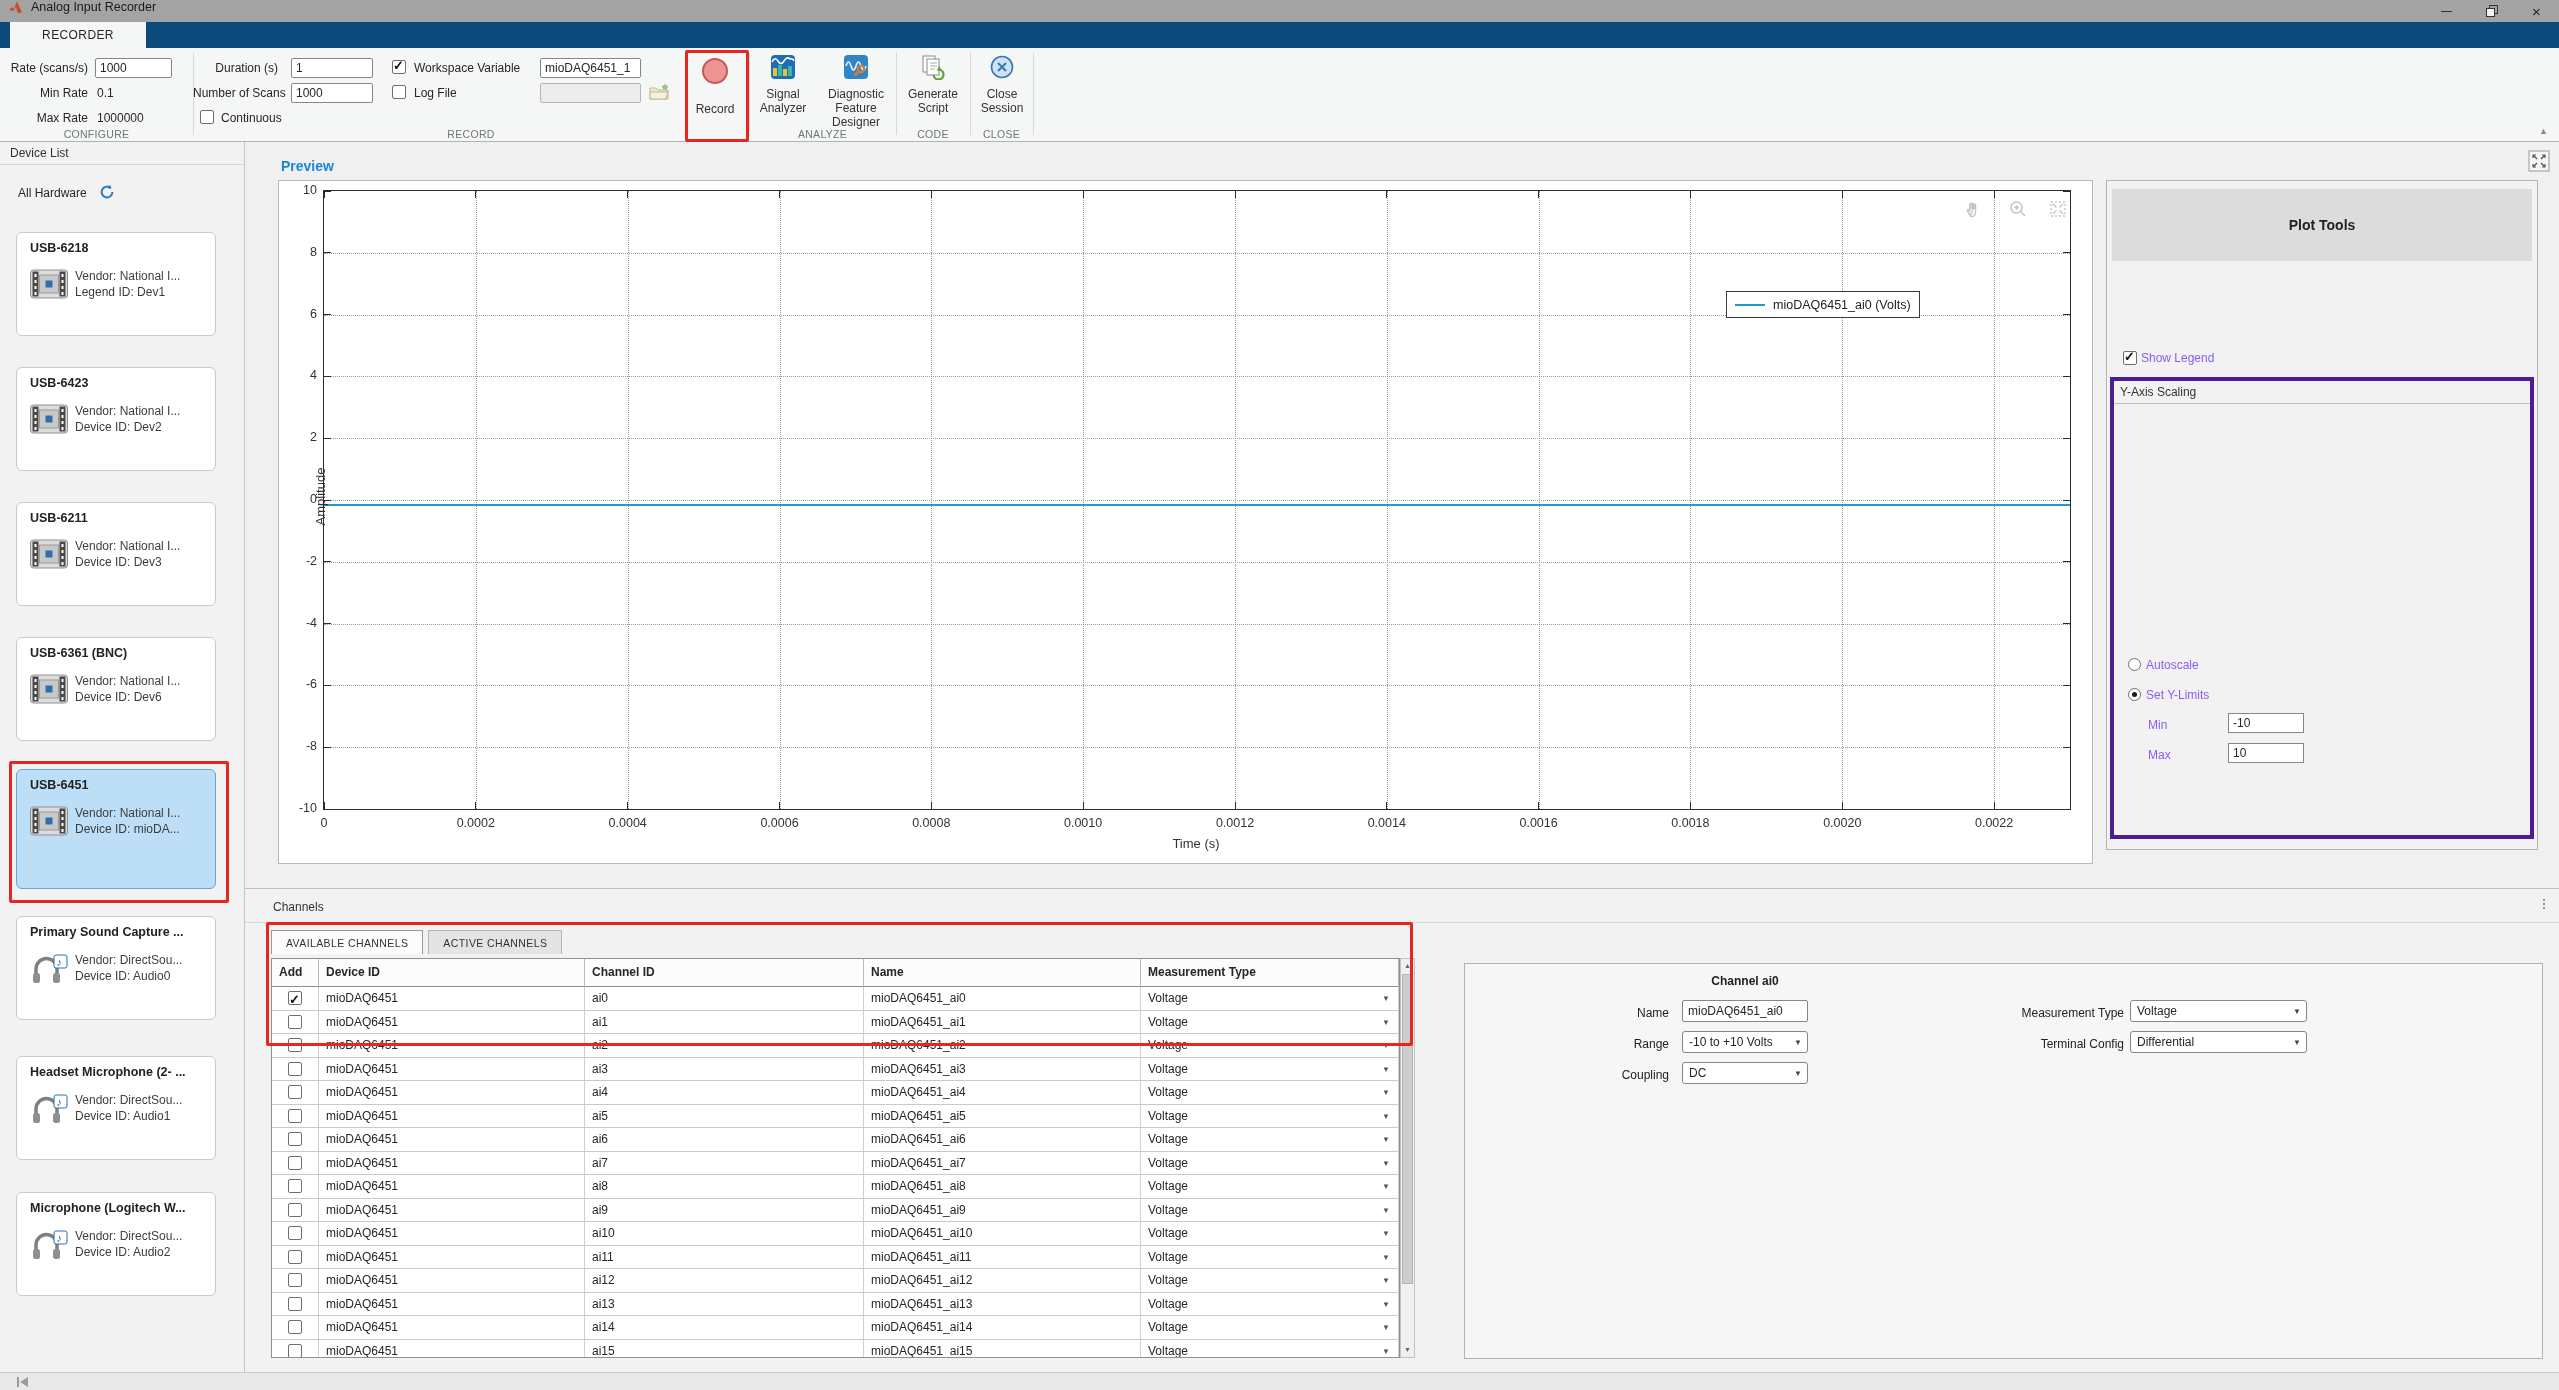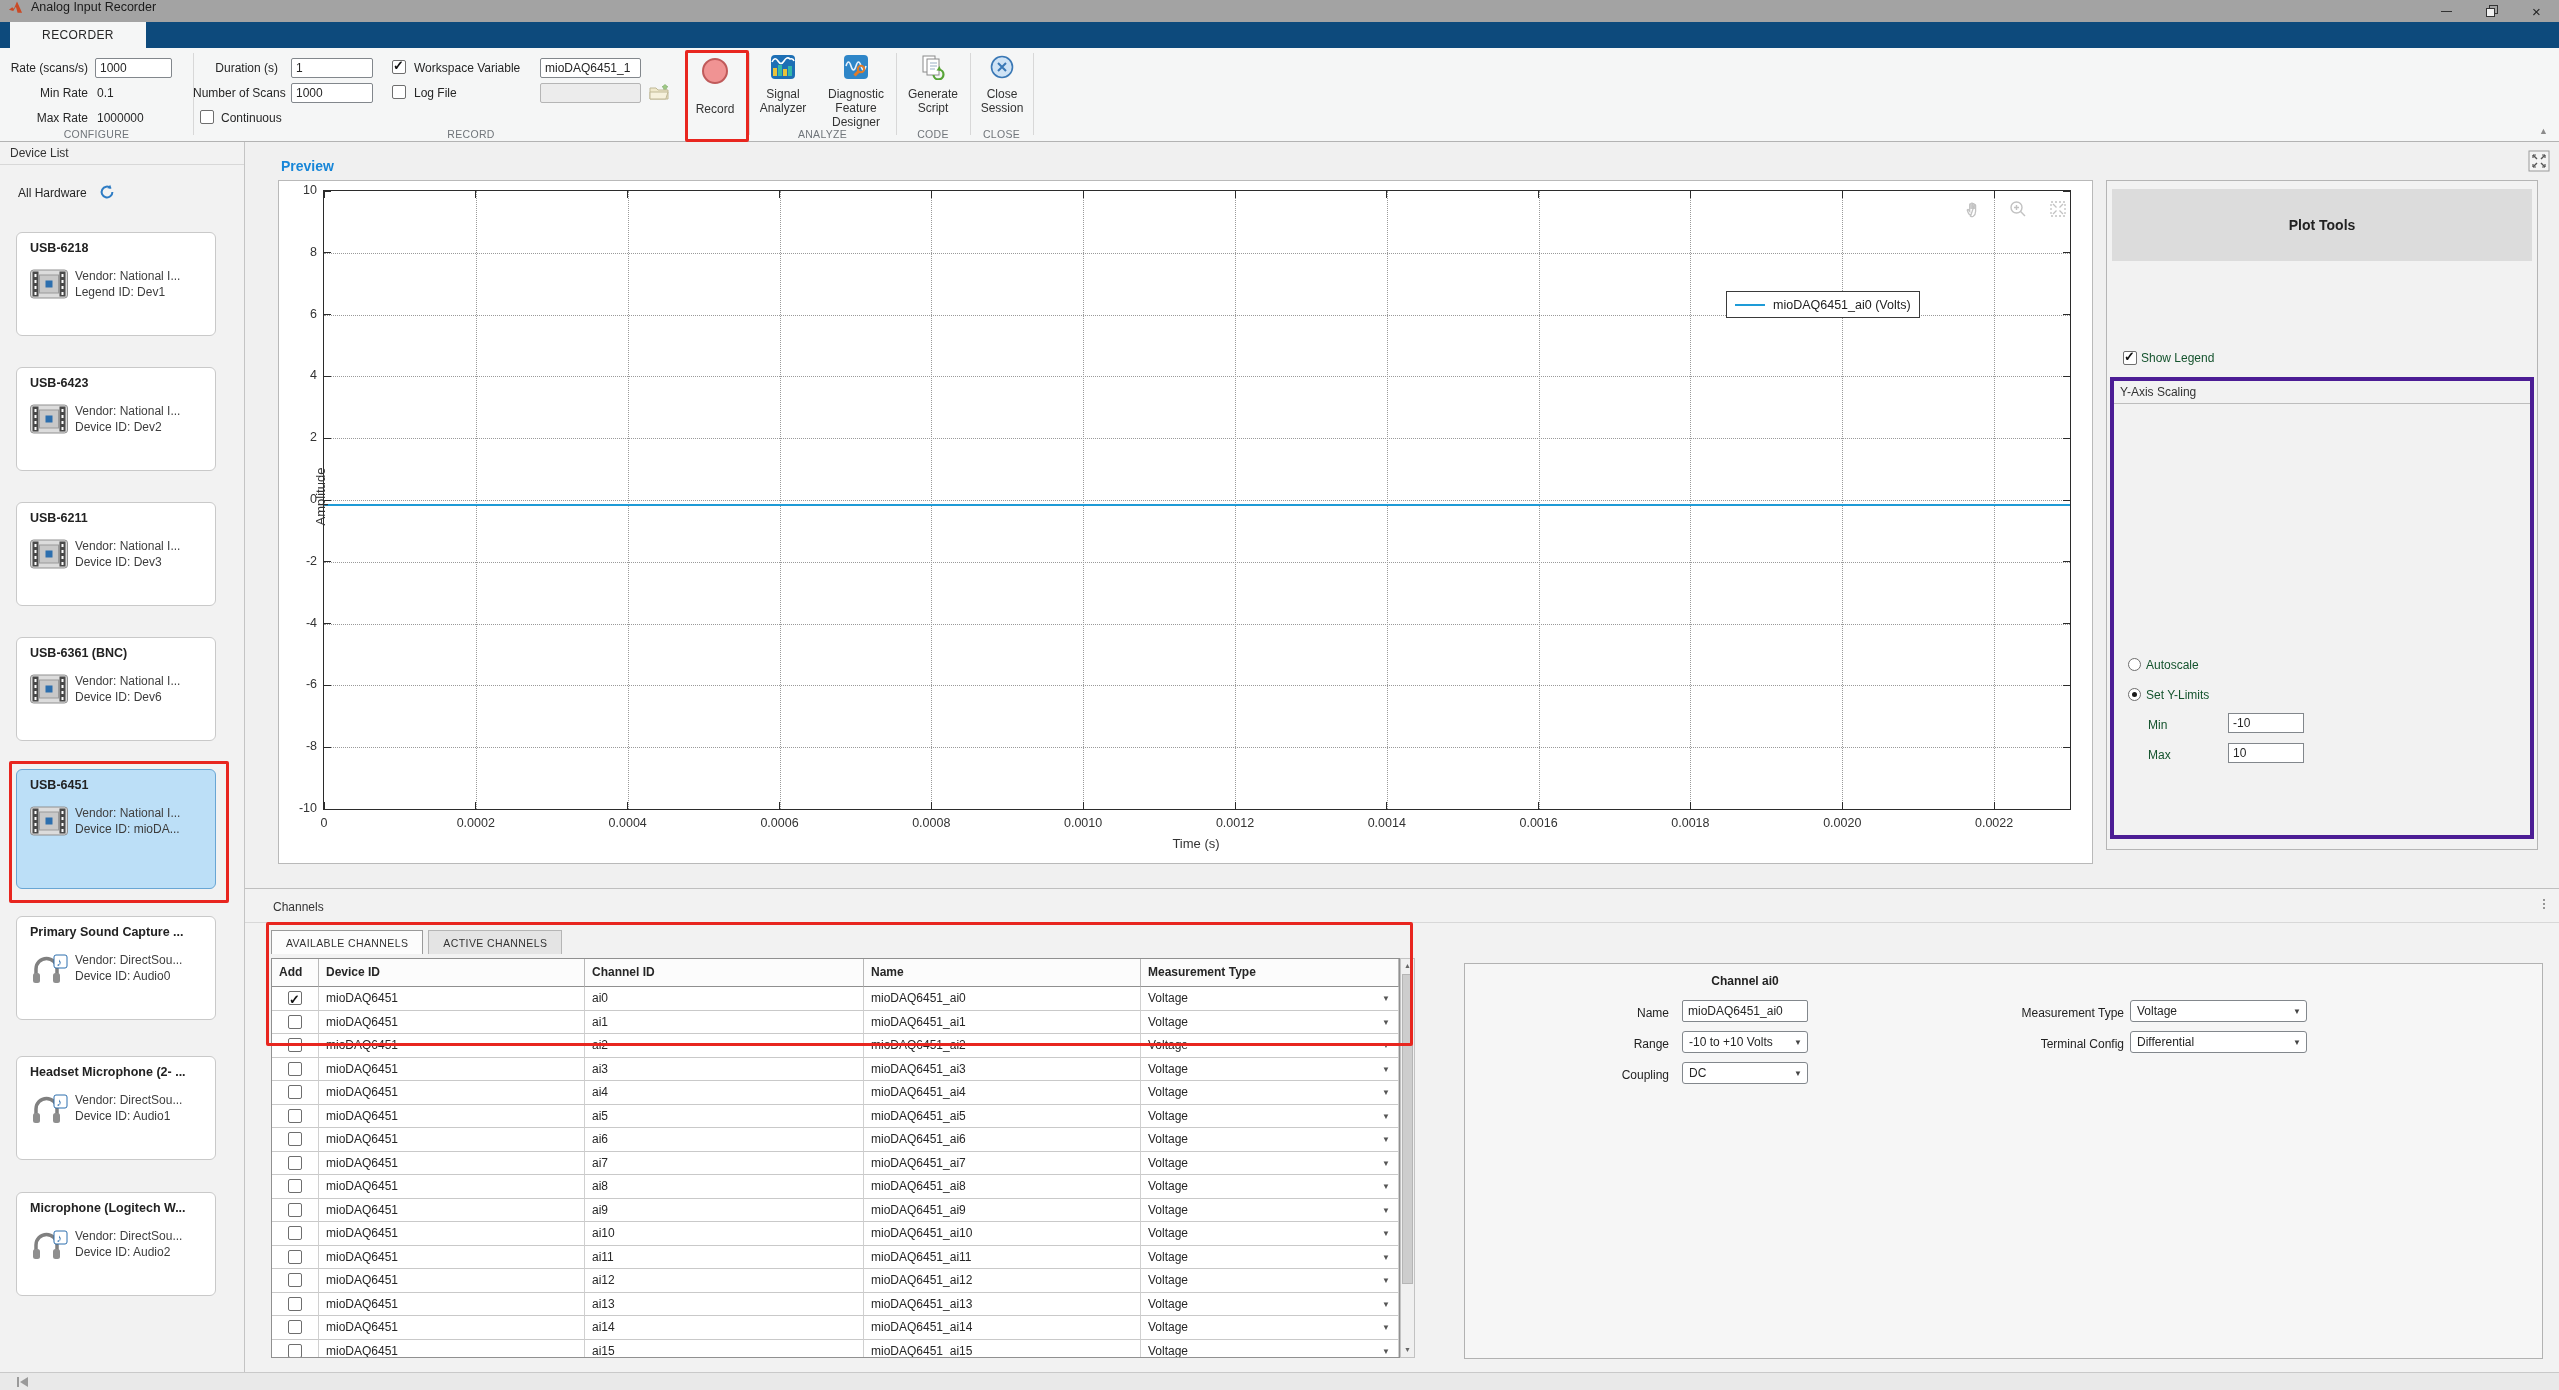--- a/index.html
+++ b/index.html
@@ -57,21 +57,21 @@
   #legend{position:absolute;left:1402px;top:100px;width:192px;height:25px;background:#fff;border:1px solid #3a3a3a;display:flex;align-items:center}
   #legend .lsample{width:30px;height:2px;margin-left:8px}
   #legend .ltext{margin-left:8px;font-size:12.5px;color:#222}
   #plotline{position:absolute;left:0;width:100%;height:2px}
   .navicon{position:absolute;width:20px;height:20px}
   
   #ptpanel{position:absolute;left:2106px;top:180px;width:432px;height:670px;background:#f2f2f2;border:1px solid #b5b5b5;box-sizing:border-box}
   #pt-header{position:absolute;left:5px;top:8px;width:420px;height:72px;background:#dcdcdc;display:flex;align-items:center;justify-content:center;font-size:14px;font-weight:bold;color:#222}
   #pt-group{position:absolute;left:3px;top:196px;width:424px;height:462px;border:4px solid #4c1d95;box-sizing:border-box}
   #pt-group-title{height:22px;border-bottom:1px solid #bdbdbd;line-height:22px;padding-left:6px;font-size:12px;color:#333}
-  .pt-lab{position:absolute;font-size:12px;line-height:16px;color:#14532d;white-space:nowrap}
+  .pt-lab{position:absolute;font-size:12px;line-height:16px;color:#8b5cf6;white-space:nowrap}
   .pt-input{position:absolute;width:76px;height:20px;background:#fff;border:1px solid #82878c;box-sizing:border-box;font-size:12px;line-height:18px;padding:0 4px}
   
   #chpanel{position:absolute;left:245px;top:888px;width:2314px;height:484px;background:#f2f2f2;border-top:1px solid #bfbfbf;box-sizing:border-box}
   #ch-title{position:absolute;left:28px;top:11px;font-size:12px;color:#333}
   #ch-titlesep{position:absolute;left:0;top:33px;width:2314px;height:1px;background:#d8d8d8}
   #ch-dots{position:absolute;left:2298px;top:10px;display:flex;flex-direction:column;gap:2px}
   #ch-dots i{width:2px;height:2px;background:#777;border-radius:50%}
   #chtabs{position:absolute;left:26px;top:41px;height:24px;display:flex}
   .chtab{height:24px;box-sizing:border-box;padding:0 14px;font-size:10.5px;line-height:24px;letter-spacing:.4px;color:#333}
   .chtab.on{background:#fcfcfc;border:1px solid #9a9a9a;border-bottom:none}

